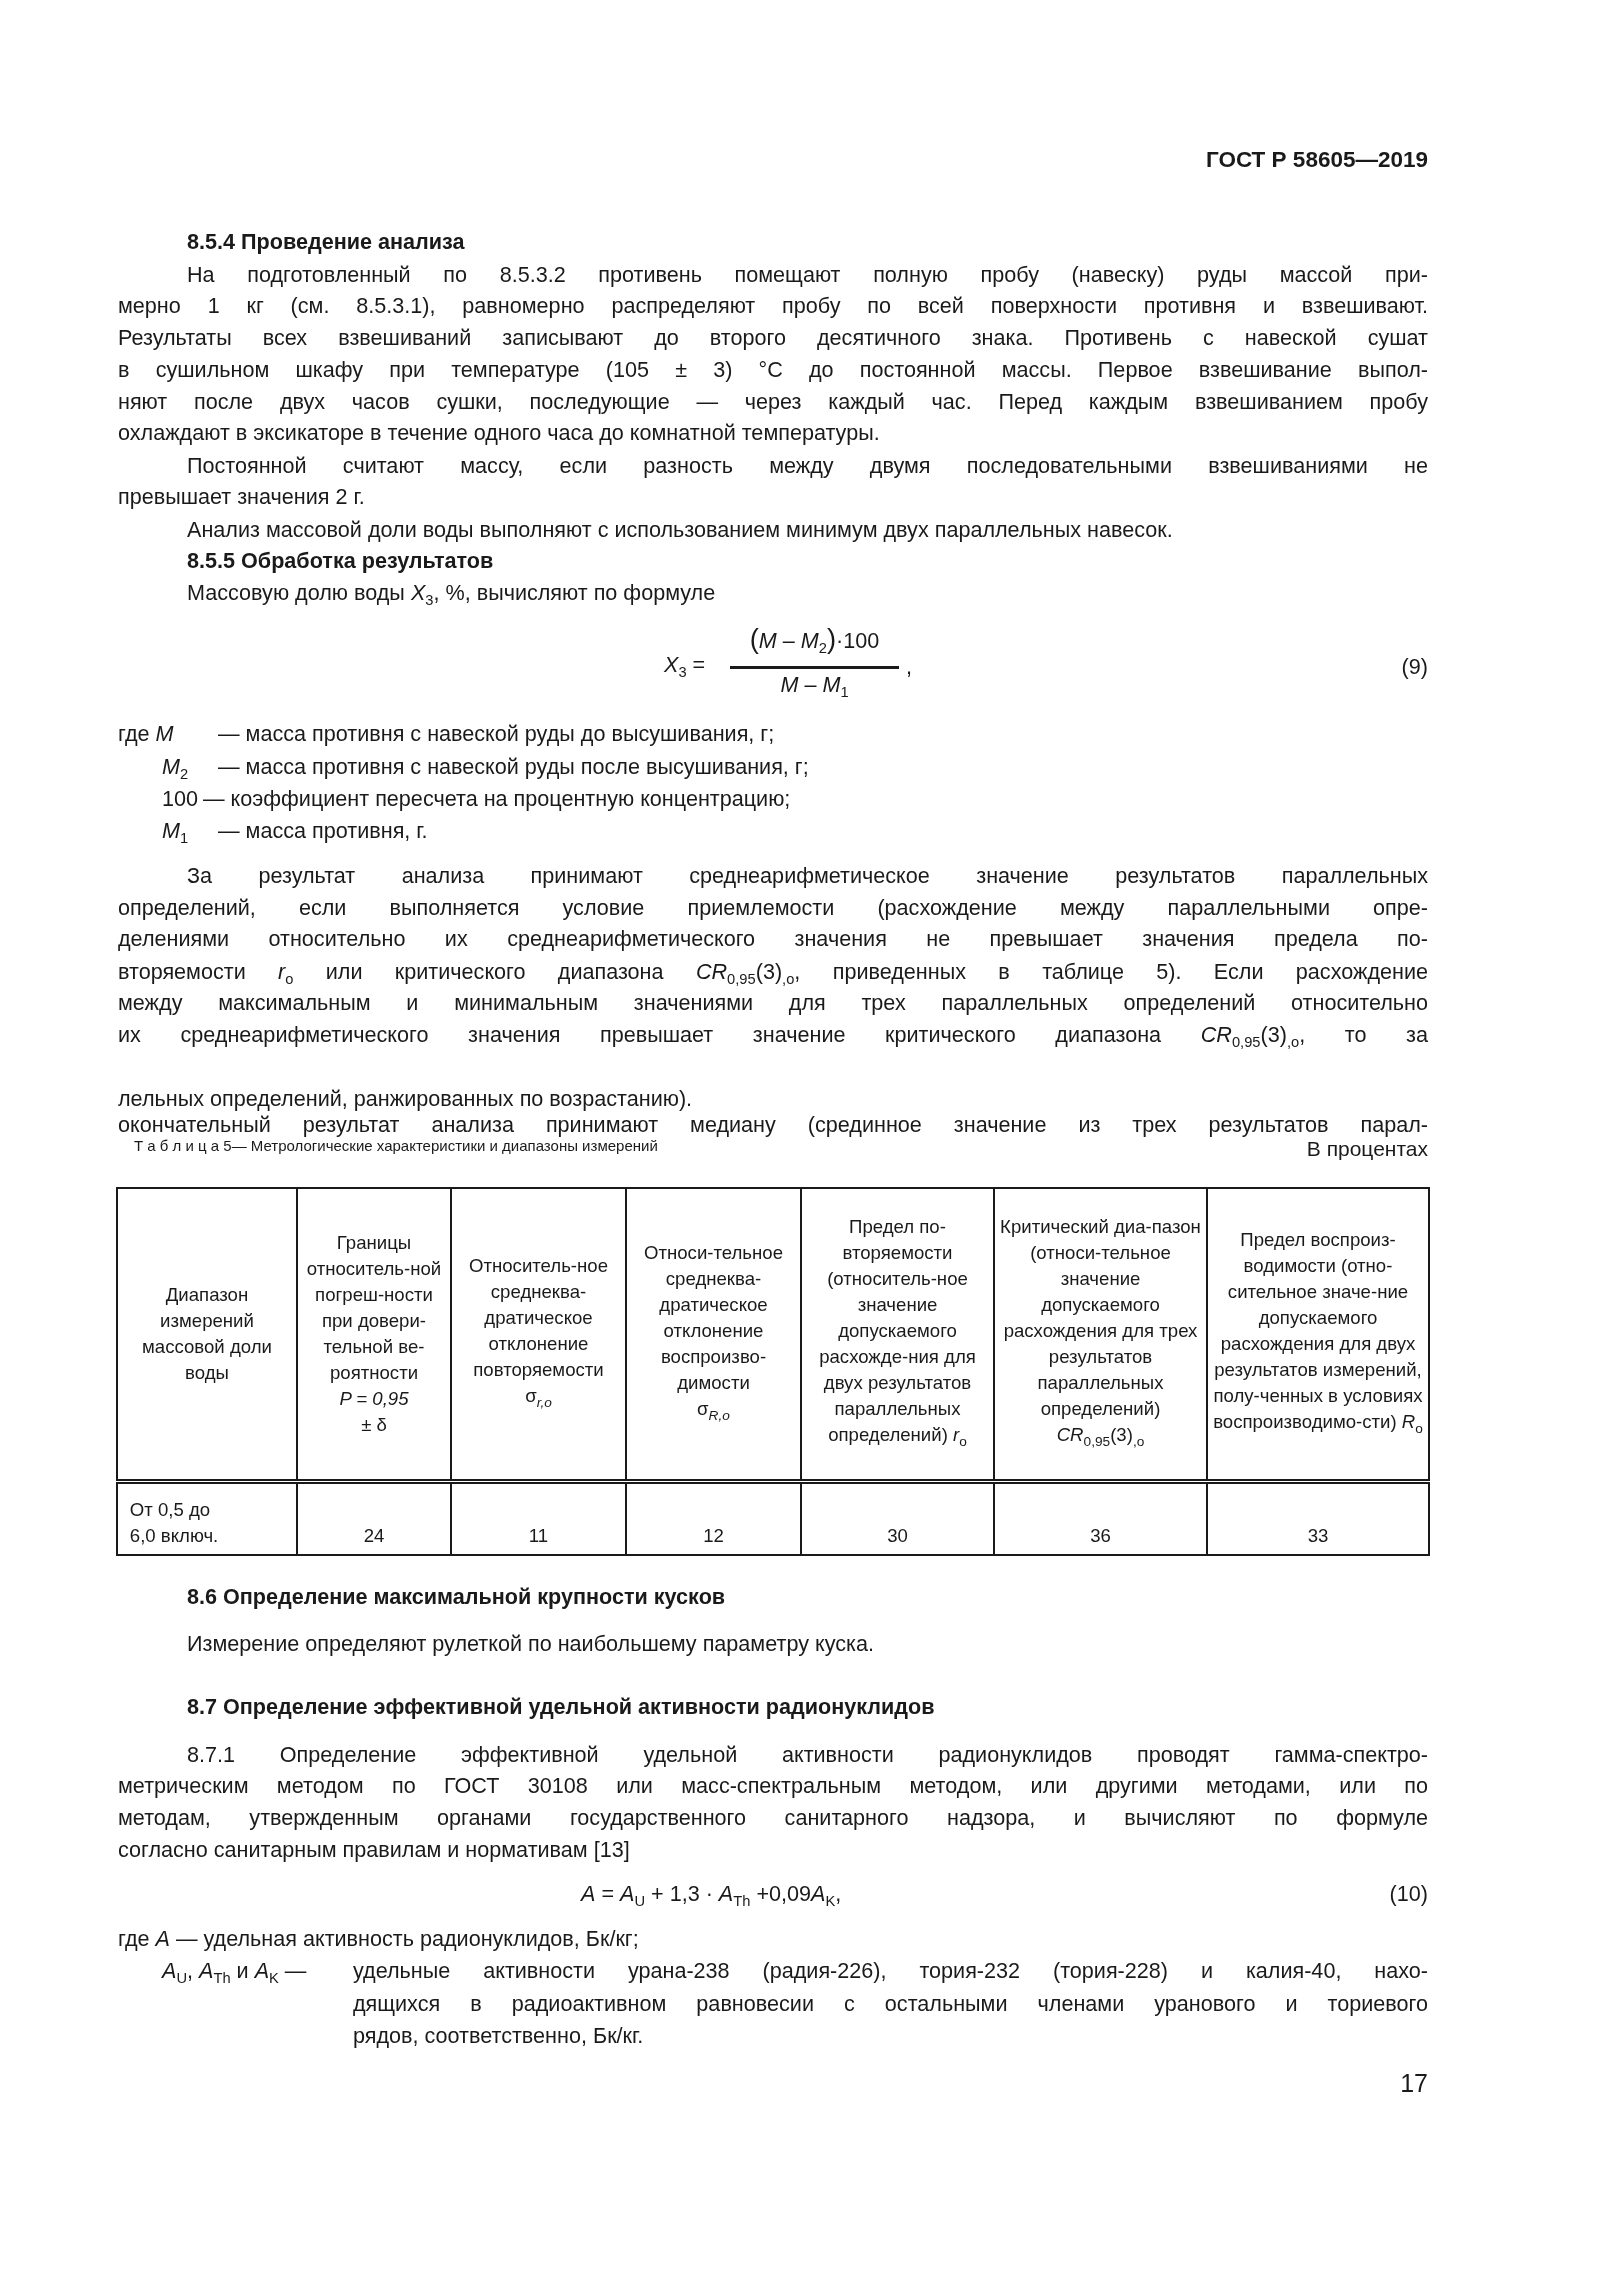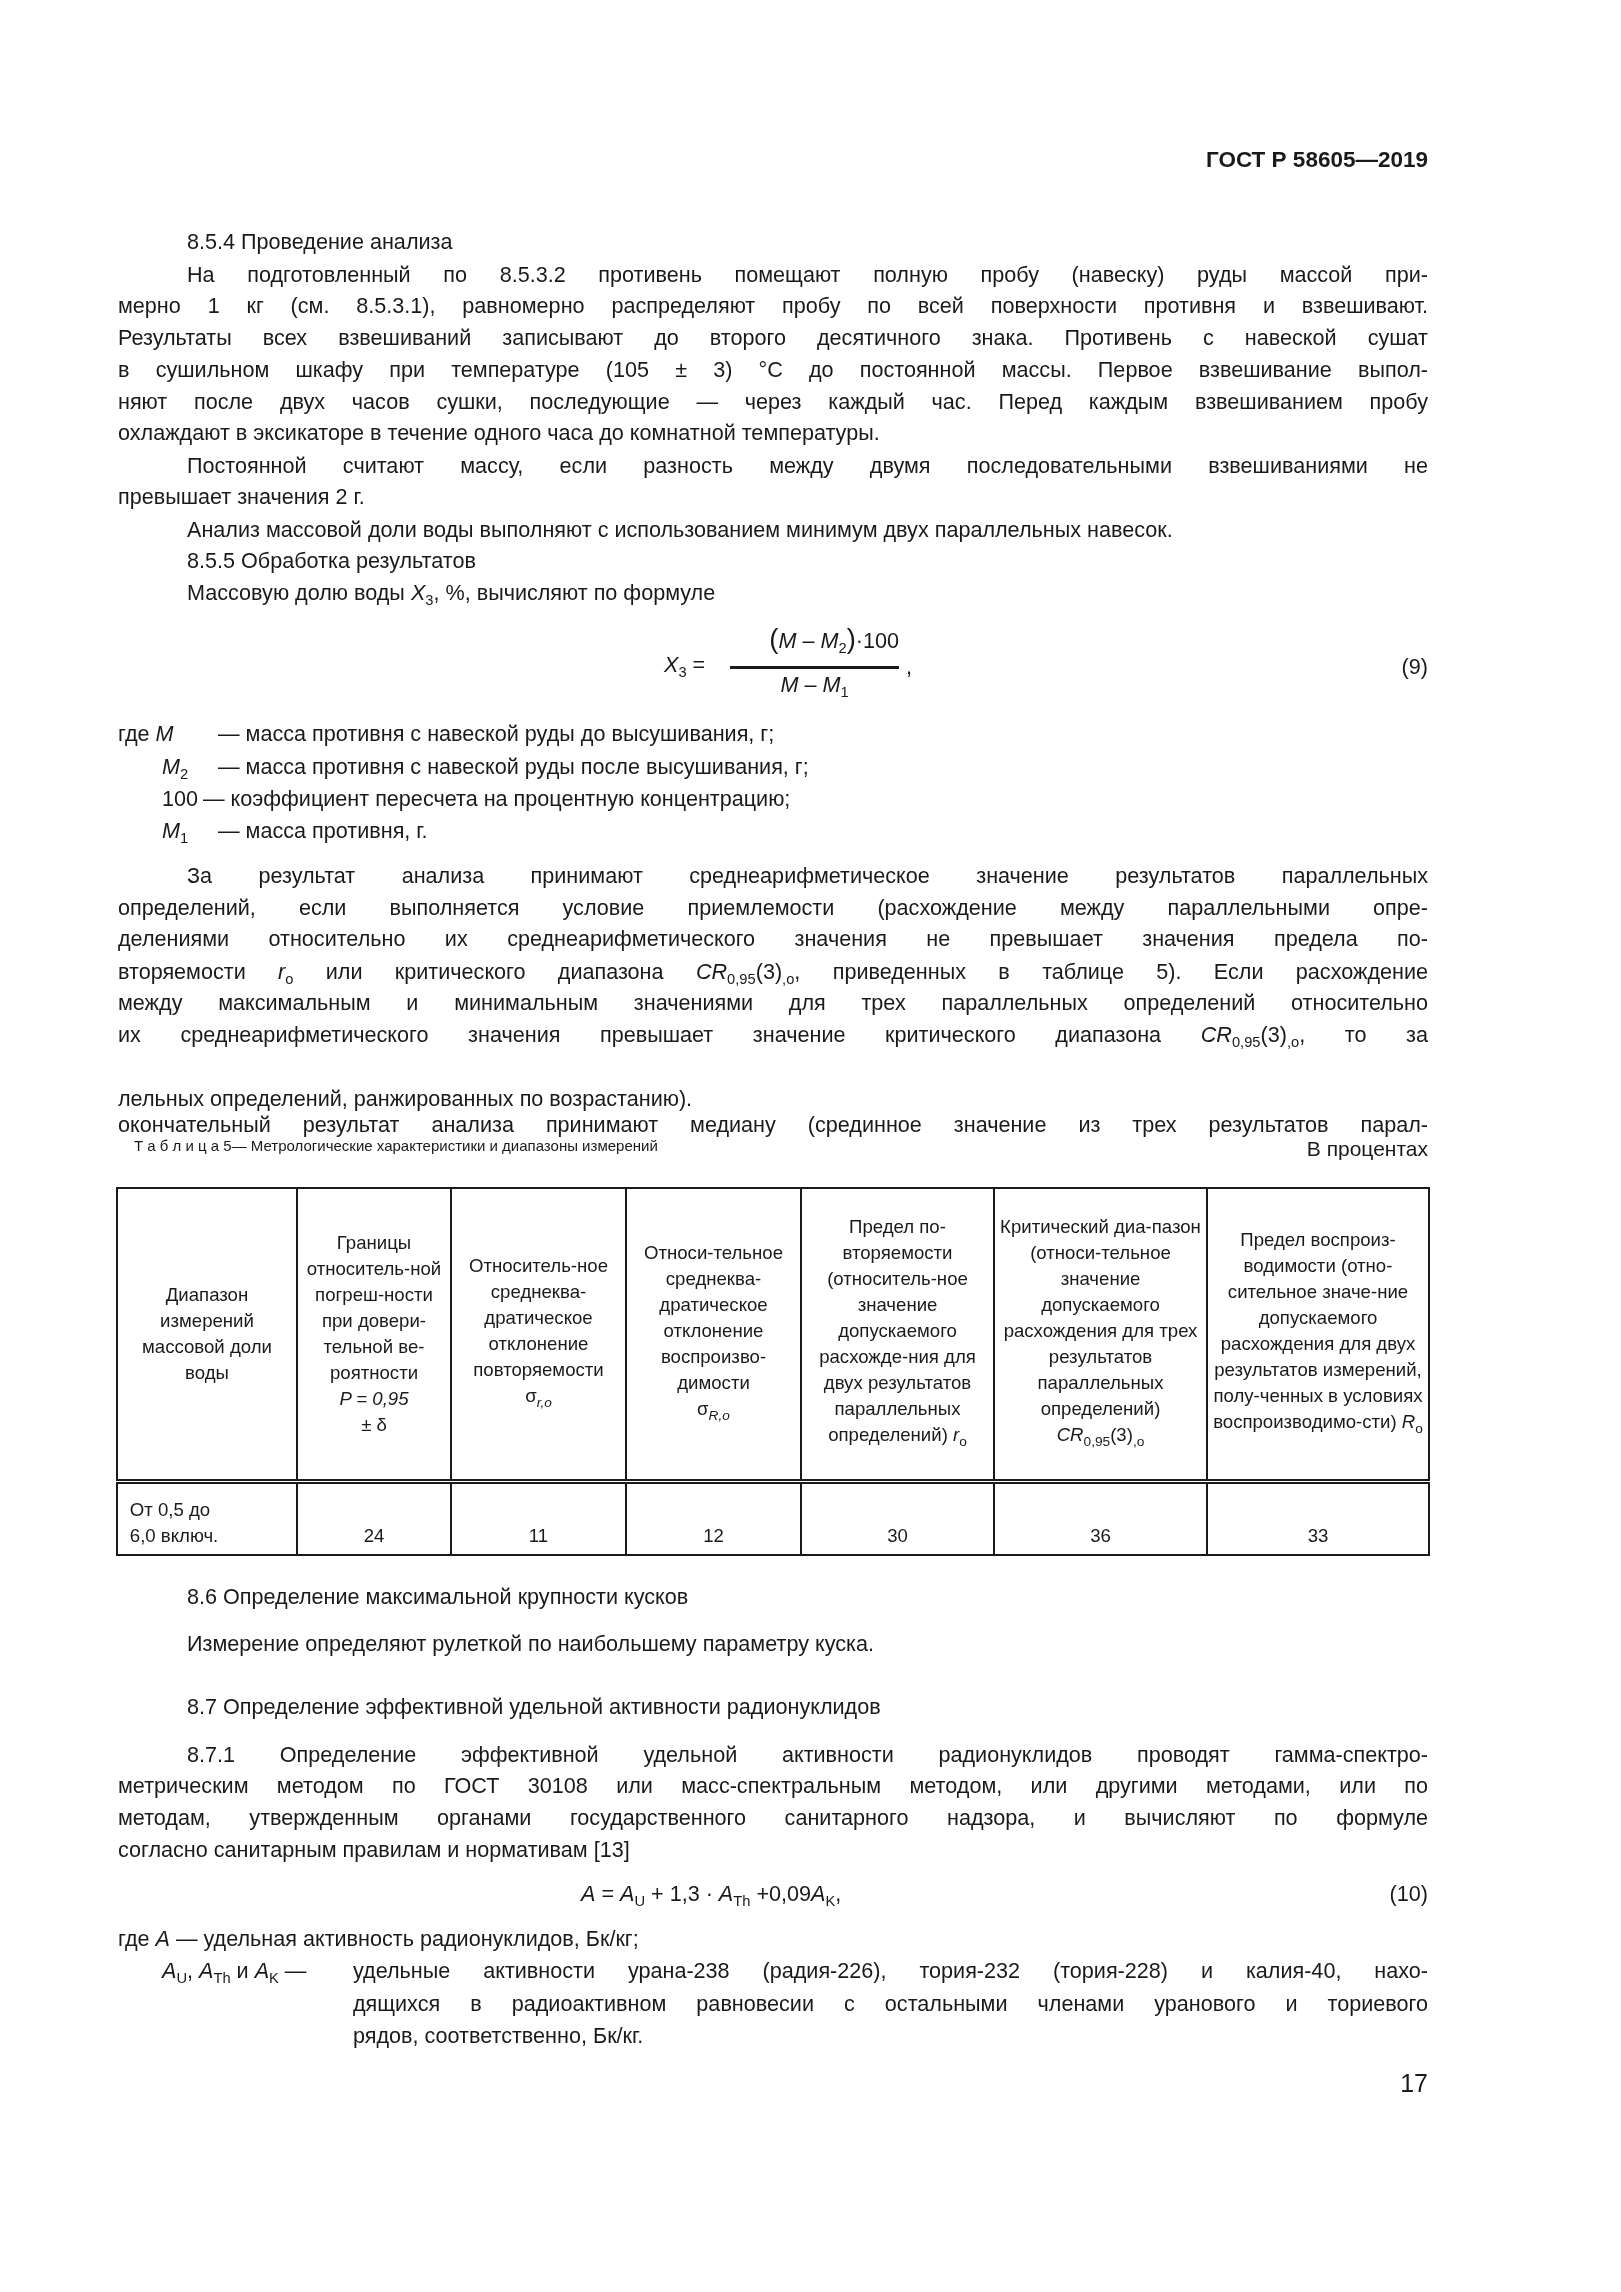--- a/index.html
+++ b/index.html
@@ -3,21 +3,21 @@
 <meta charset="utf-8">
 <style>
   html, body { margin:0; padding:0; background:#ffffff; }
   body { width:1621px; height:2293px; position:relative; overflow:hidden;
          font-family:"Liberation Sans", sans-serif; color:#1a1a1a; }
   .abs { position:absolute; }
   .line { position:absolute; left:118px; width:1310px; font-size:21.6px; line-height:25.5px;
           white-space:nowrap; }
   .just { text-align:justify; text-align-last:justify; white-space:normal; height:25.5px; overflow:visible; }
   .ind { left:187px; width:1241px; }
-  .bold { font-weight:normal; }
+  .bold { font-weight:bold; }
   i { font-style:italic; }
   sub { font-size:14.7px; vertical-align:-4.9px; line-height:0; }
   .header-code { position:absolute; right:193px; top:147px; font-size:22.5px; font-weight:bold; }
   .pageno { position:absolute; right:193px; top:2069px; font-size:25px; }
   .formula { position:absolute; font-size:21.6px; }
   .eqno { position:absolute; right:193px; font-size:21.6px; }
   .frac-bar { position:absolute; height:2.9px; background:#1a1a1a; }
   table.metro { position:absolute; left:116px; top:1187px; width:1312px; border-collapse:collapse;
                 font-size:18.6px; line-height:26px; table-layout:fixed; }
   table.metro td { border:2px solid #1a1a1a; text-align:center; vertical-align:middle; padding:0 3.9px; }
@@ -41,21 +41,21 @@
 <div class="line just" style="top:389px">няют после двух часов сушки, последующие — через каждый час. Перед каждым взвешиванием пробу</div>
 <div class="line" style="top:420px">охлаждают в эксикаторе в течение одного часа до комнатной температуры.</div>
 <div class="line ind just" style="top:453px">Постоянной считают массу, если разность между двумя последовательными взвешиваниями не</div>
 <div class="line" style="top:484px">превышает значения 2 г.</div>
 <div class="line ind" style="top:517px">Анализ массовой доли воды выполняют с использованием минимум двух параллельных навесок.</div>
 
 <div class="line ind bold" style="top:548px">8.5.5 Обработка результатов</div>
 <div class="line ind" style="top:580px"><span>Массовую долю воды </span><i>X</i><sub>3</sub><span>, %, вычисляют по формуле</span></div>
 
 <div class="formula" style="left:664px; top:652px"><i>X</i><sub>3</sub> <span>=</span></div>
-<div class="formula" style="left:730px; top:623px; width:169px; text-align:right; white-space:nowrap"><span style="font-size:27.4px">(</span><i>M</i><span> – </span><i>M</i><sub>2</sub><span style="font-size:27.4px">)</span><span>·100</span></div>
+<div class="formula" style="left:730px; top:623px; width:169px; text-align:center; white-space:nowrap"><span style="font-size:27.4px">(</span><i>M</i><span> – </span><i>M</i><sub>2</sub><span style="font-size:27.4px">)</span><span>·100</span></div>
 <div class="frac-bar" style="left:730px; top:666px; width:169px"></div>
 <div class="formula" style="left:730px; top:672px; width:169px; text-align:center; white-space:nowrap"><i>M</i><span> – </span><i>M</i><sub>1</sub></div>
 <div class="formula" style="left:906px; top:654px">,</div>
 <div class="eqno" style="top:654px">(9)</div>
 
 <div class="where" style="left:118px; top:721px"><span>где </span><i>M</i></div>
 <div class="where" style="left:218px; top:721px">— масса противня с навеской руды до высушивания, г;</div>
 <div class="where" style="left:162px; top:754px"><i>M</i><sub>2</sub></div>
 <div class="where" style="left:218px; top:754px">— масса противня с навеской руды после высушивания, г;</div>
 <div class="where" style="left:162px; top:786px">100</div>

